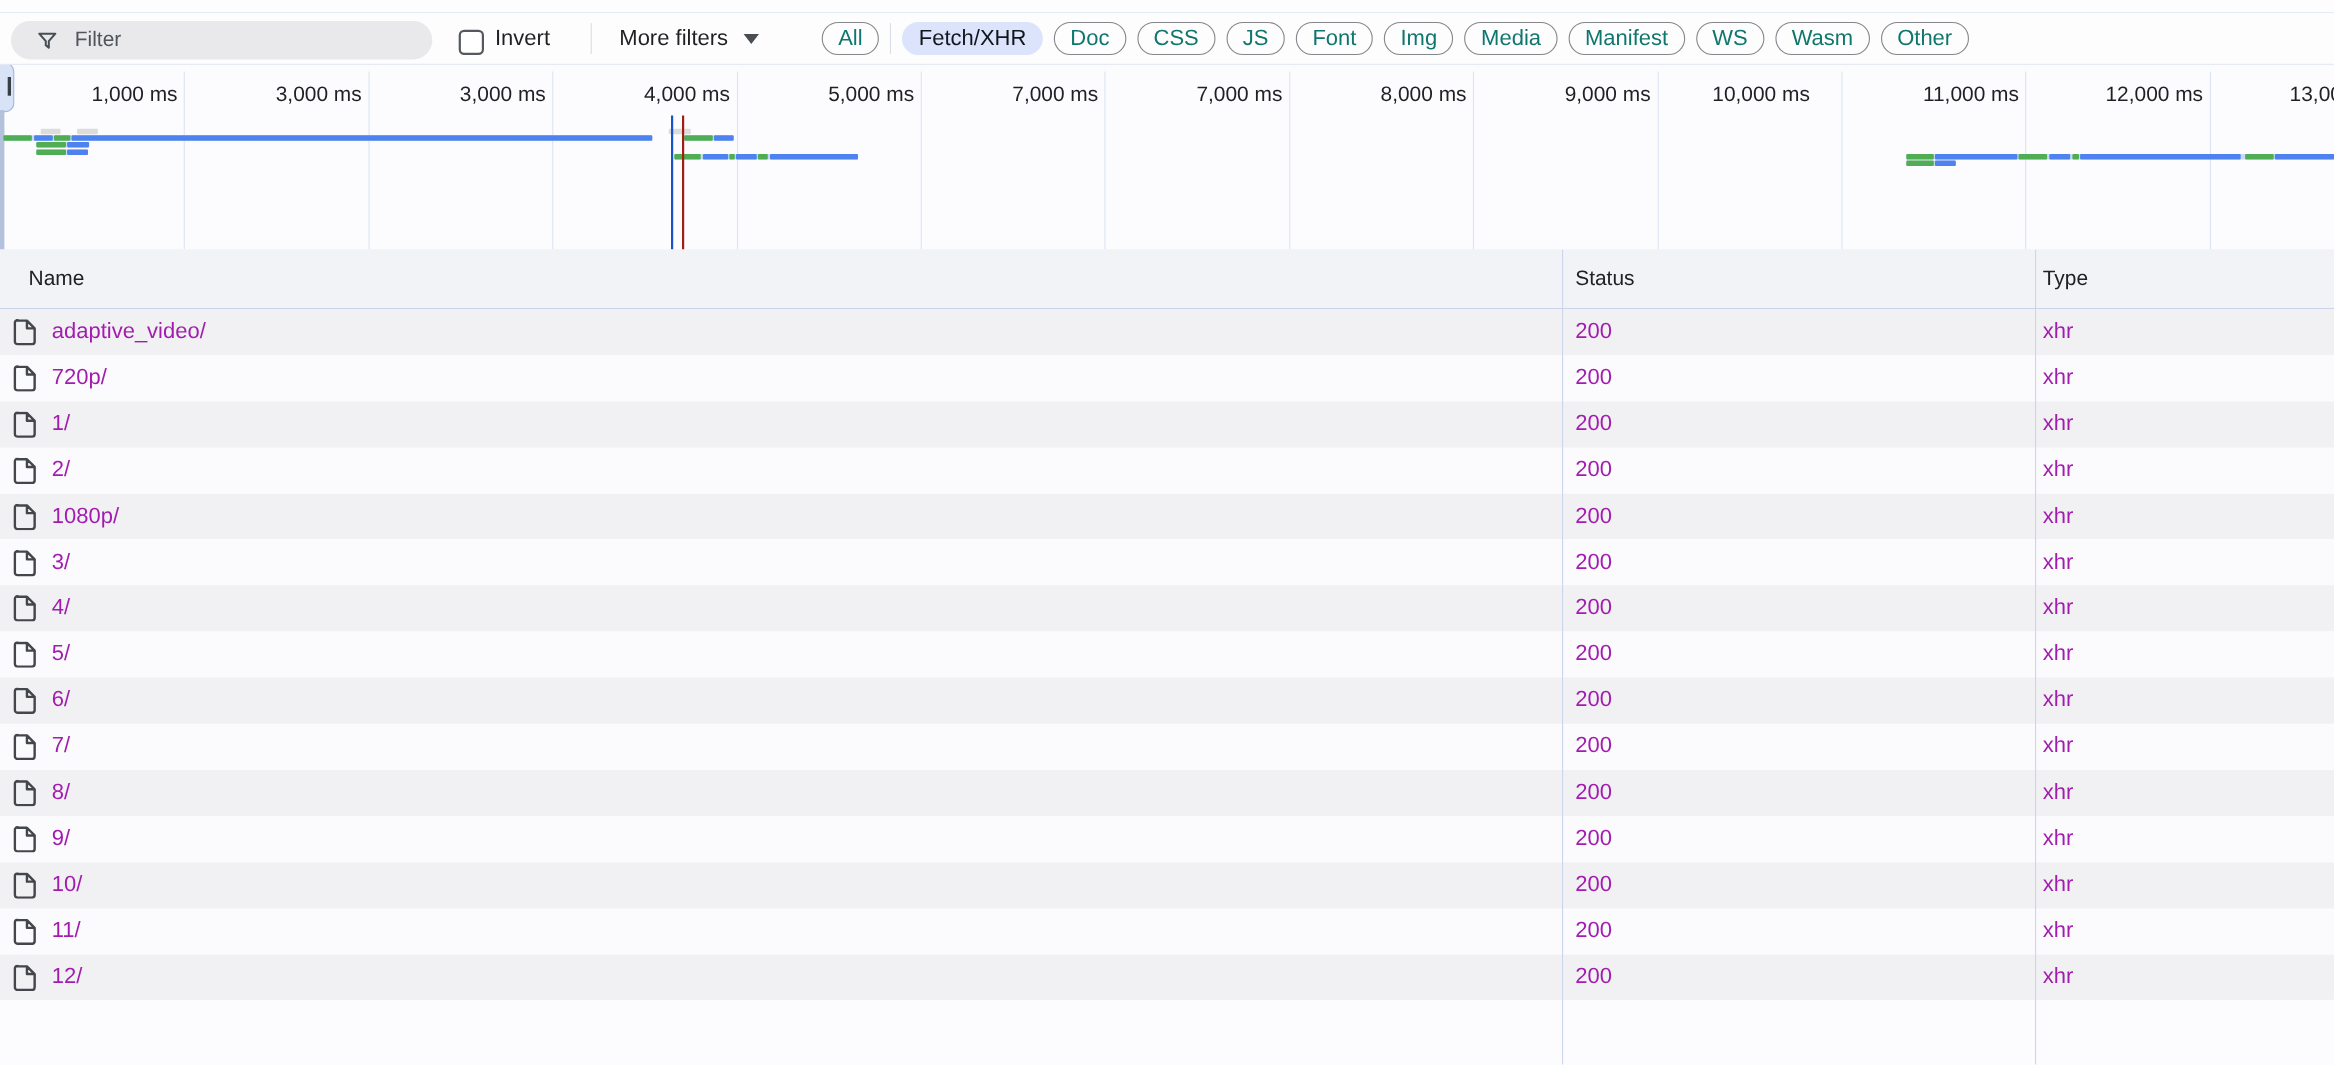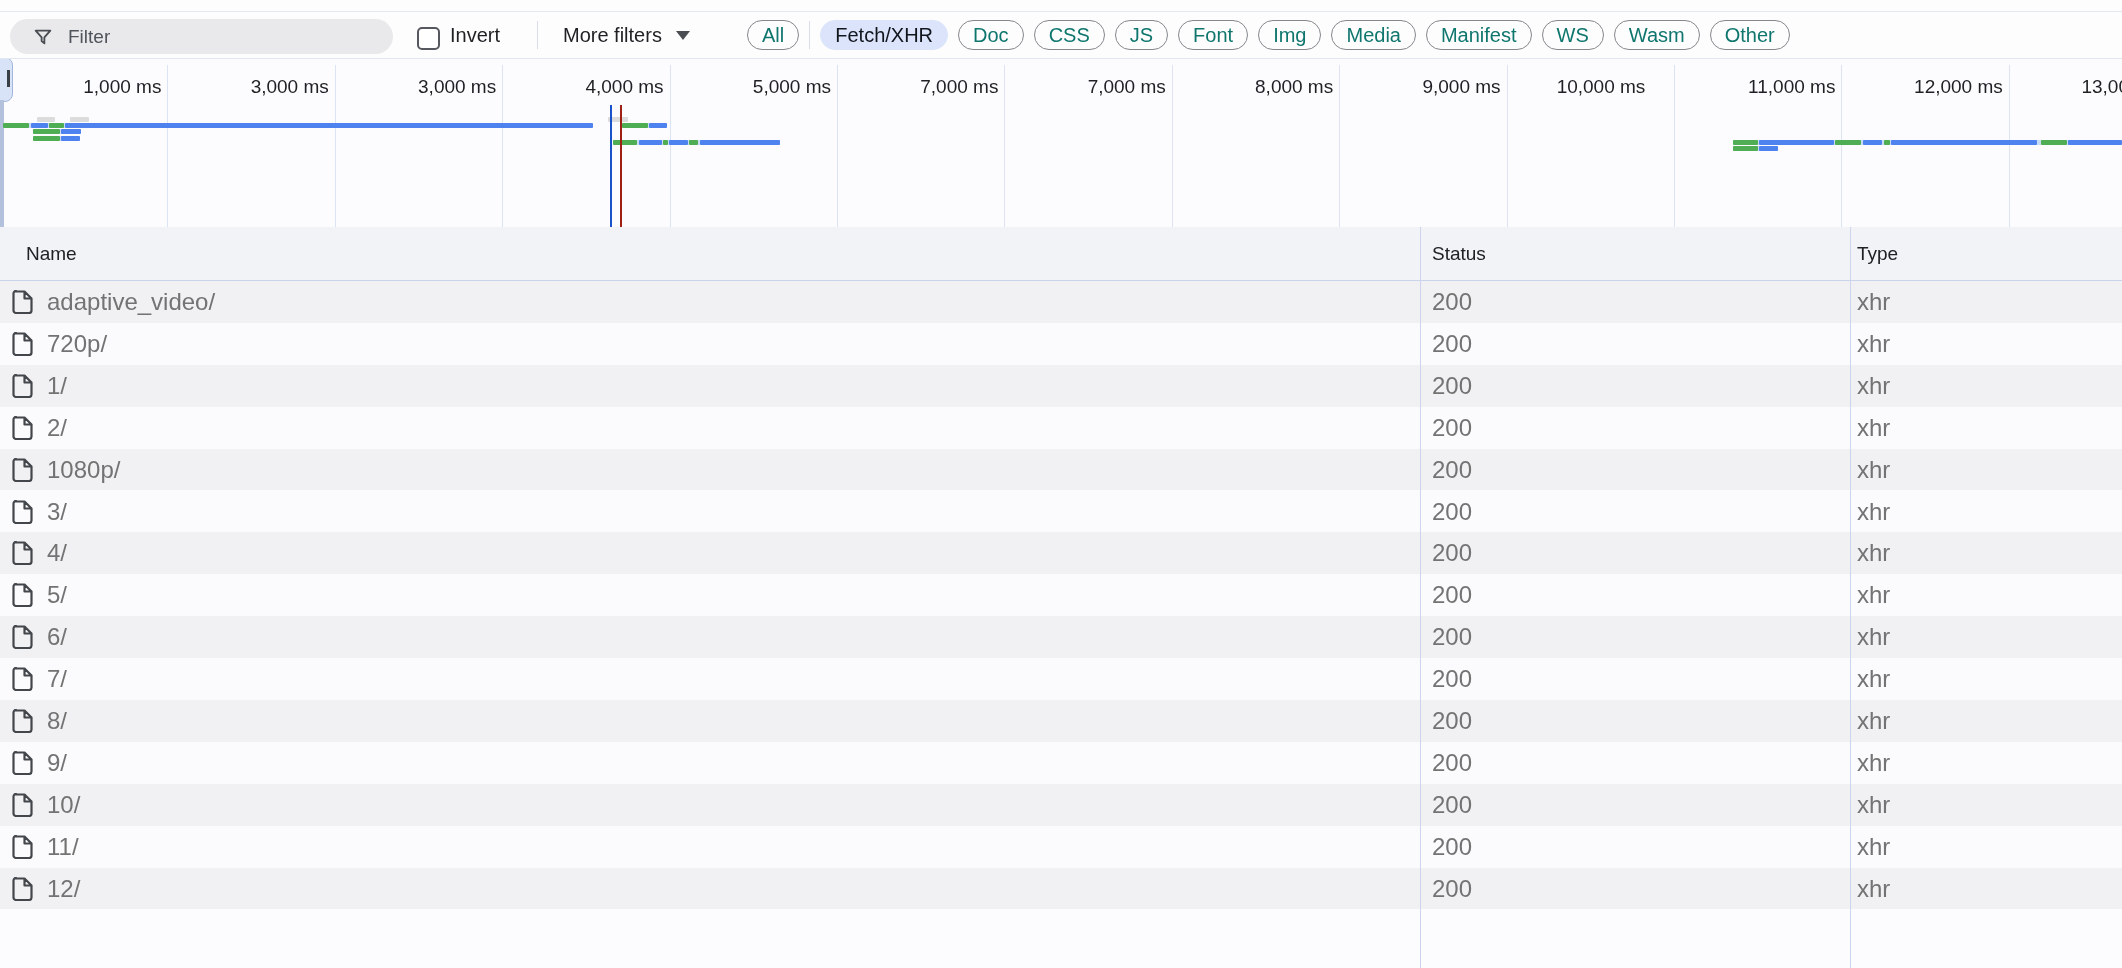--- a/index.html
+++ b/index.html
@@ -38,21 +38,21 @@
   .ov-edge{position:absolute;left:0;top:41px;width:4px;height:127px;background:#b4c1dd;}
 
   
   .grid{position:absolute;left:0;top:227px;width:2122px;height:741px;background:#fcfcfe;}
   .grid-header{position:absolute;left:0;top:0;width:2122px;height:53px;background:#f2f3f7;border-bottom:1px solid #c9d3ea;}
   .hcell{position:absolute;top:0;height:53px;line-height:53px;font-size:19px;color:#202124;cursor:pointer;}
   .grid-body{position:absolute;left:0;top:54px;width:2122px;height:687px;}
   .row{position:absolute;left:0;width:2122px;height:41.9px;cursor:pointer;}
   .row.odd{background:#f1f1f3;}
   .row.even{background:#fbfbfd;}
-  .cell{position:absolute;top:0;height:41.9px;line-height:41.9px;font-size:24px;color:#737373;white-space:nowrap;}
+  .cell{position:absolute;top:0;height:41.9px;line-height:41.9px;font-size:20px;color:#a21caf;white-space:nowrap;}
   .doc-ic{position:absolute;left:12px;top:9px;}
   .colsep{position:absolute;top:0;bottom:0;width:1px;background:#ccd5ec;pointer-events:none;}
 </style>
 </head>
 <body>
 
 <div class="screen">
 
   <div class="topstrip"></div>
 

